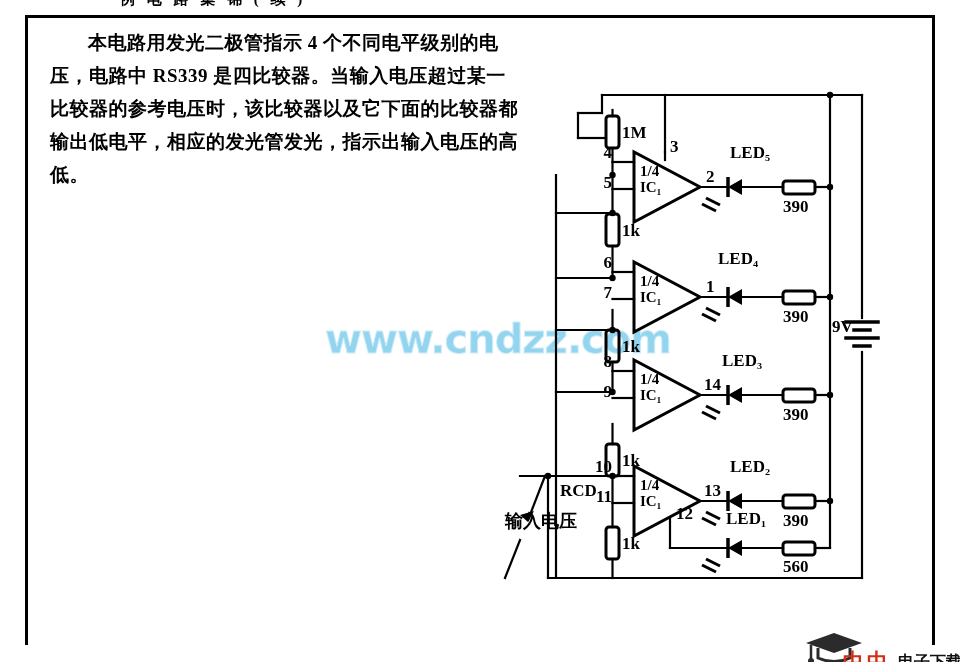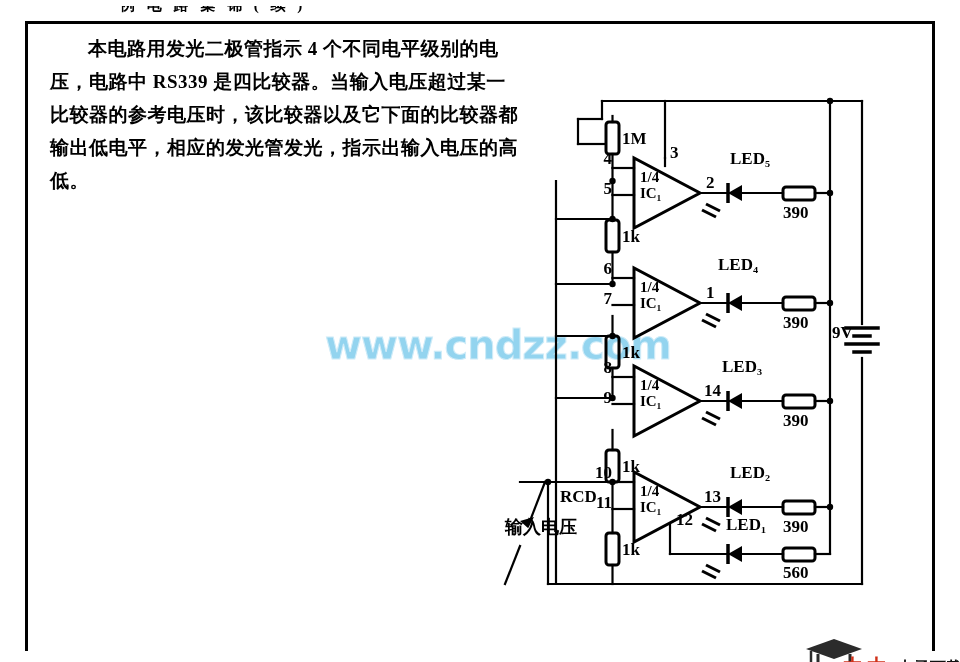--- a/index.html
+++ b/index.html
@@ -1,21 +1,21 @@
 <!DOCTYPE html>
 <html><head>
 <meta charset="utf-8">
 <style>
   html,body{margin:0;padding:0;background:#ffffff;}
   body{
     width:960px;height:662px;position:relative;overflow:hidden;
     font-family:"Liberation Serif","DejaVu Serif",serif;
     color:#000;
   }
-  #page{position:absolute;inset:0;background:#fff;margin-top:6px;}
+  #page{position:absolute;inset:0;background:#fff;}
 
   
   .frame{
     position:absolute;left:25px;top:15px;width:910px;height:630px;
     border-left:3px solid #000;border-top:3px solid #000;
     border-right:3px solid #000;
     box-sizing:border-box;
   }
   .frame-right-stub{
     position:absolute;left:932px;top:15px;width:3px;height:630px;background:#000;

